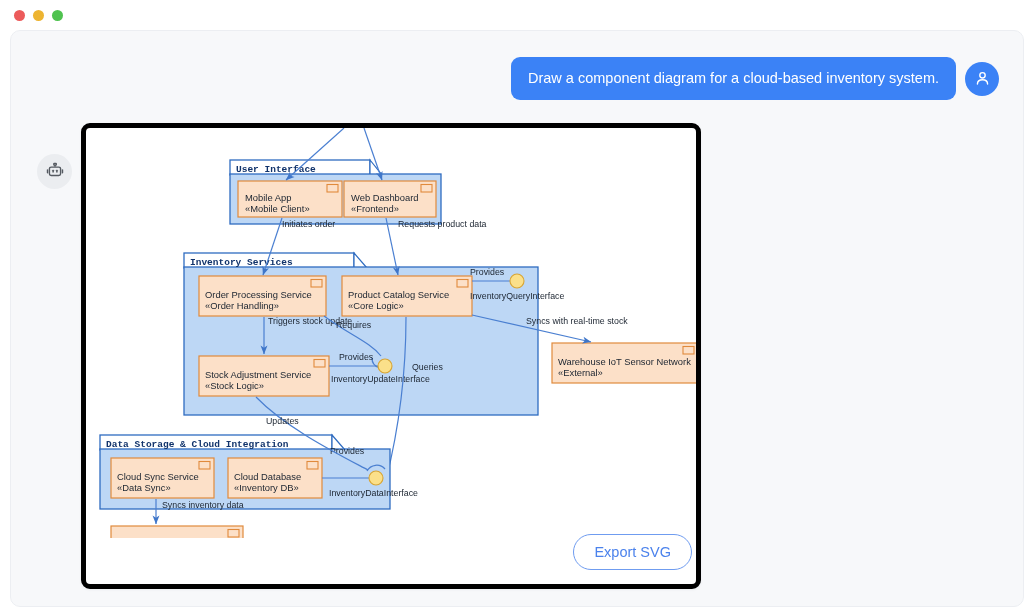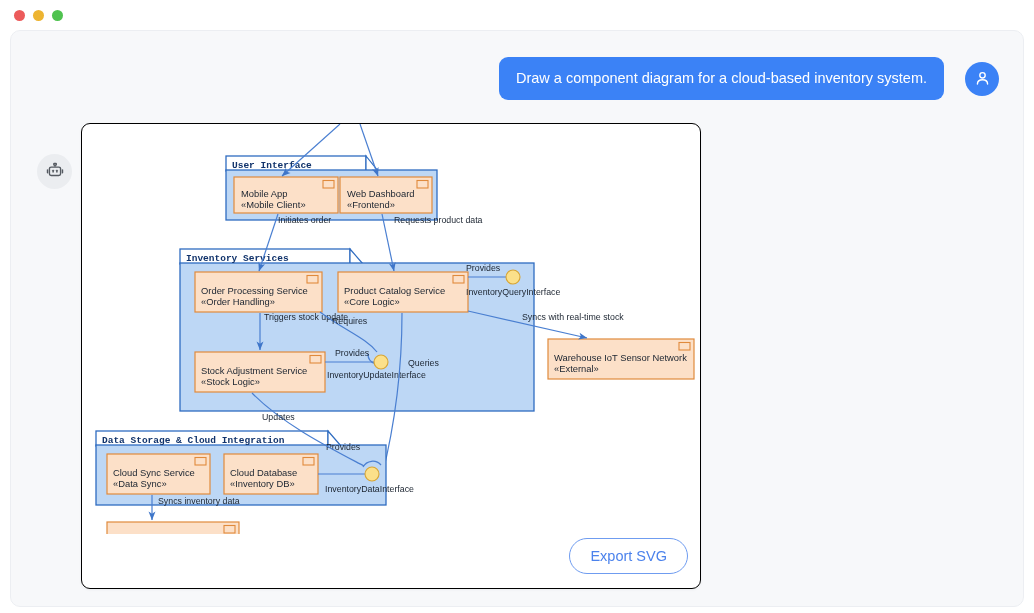--- a/index.html
+++ b/index.html
@@ -36,21 +36,21 @@
     width: 1014px; height: 577px;
     background: #f7f8fa;
     border: 1px solid #eceef2;
     border-radius: 10px;
     overflow: hidden;
   }
 
   
   .user-row {
     position: absolute; right: 24px; top: 26px;
-    display: flex; align-items: center; gap: 21px;
+    display: flex; align-items: center; gap: 9px;
   }
   .user-avatar {
     width: 34px; height: 34px; border-radius: 50%;
     background: #3b82f6;
     display: flex; align-items: center; justify-content: center;
     flex: 0 0 auto;
   }
   .user-bubble {
     background: #3b82f6;
     color: #ffffff;
@@ -67,21 +67,21 @@
     width: 35px; height: 35px; border-radius: 50%;
     background: #ebedf0;
     display: flex; align-items: center; justify-content: center;
   }
 
   
   .card {
     position: absolute; left: 70px; top: 92px;
     width: 620px; height: 466px;
     background: #ffffff;
-    border: 1px solid #000000;
+    border: 5px solid #000000;
     border-radius: 9px;
     box-shadow: 0 1px 3px rgba(20,30,60,.05);
     overflow: hidden;
   }
   .diagram-wrap { position: absolute; left: 0; top: 0; width: 620px; height: 410px; }
   .diagram-svg { display: block; }
 
   
   .actions {
     position: absolute; left: 0; bottom: 14px;

